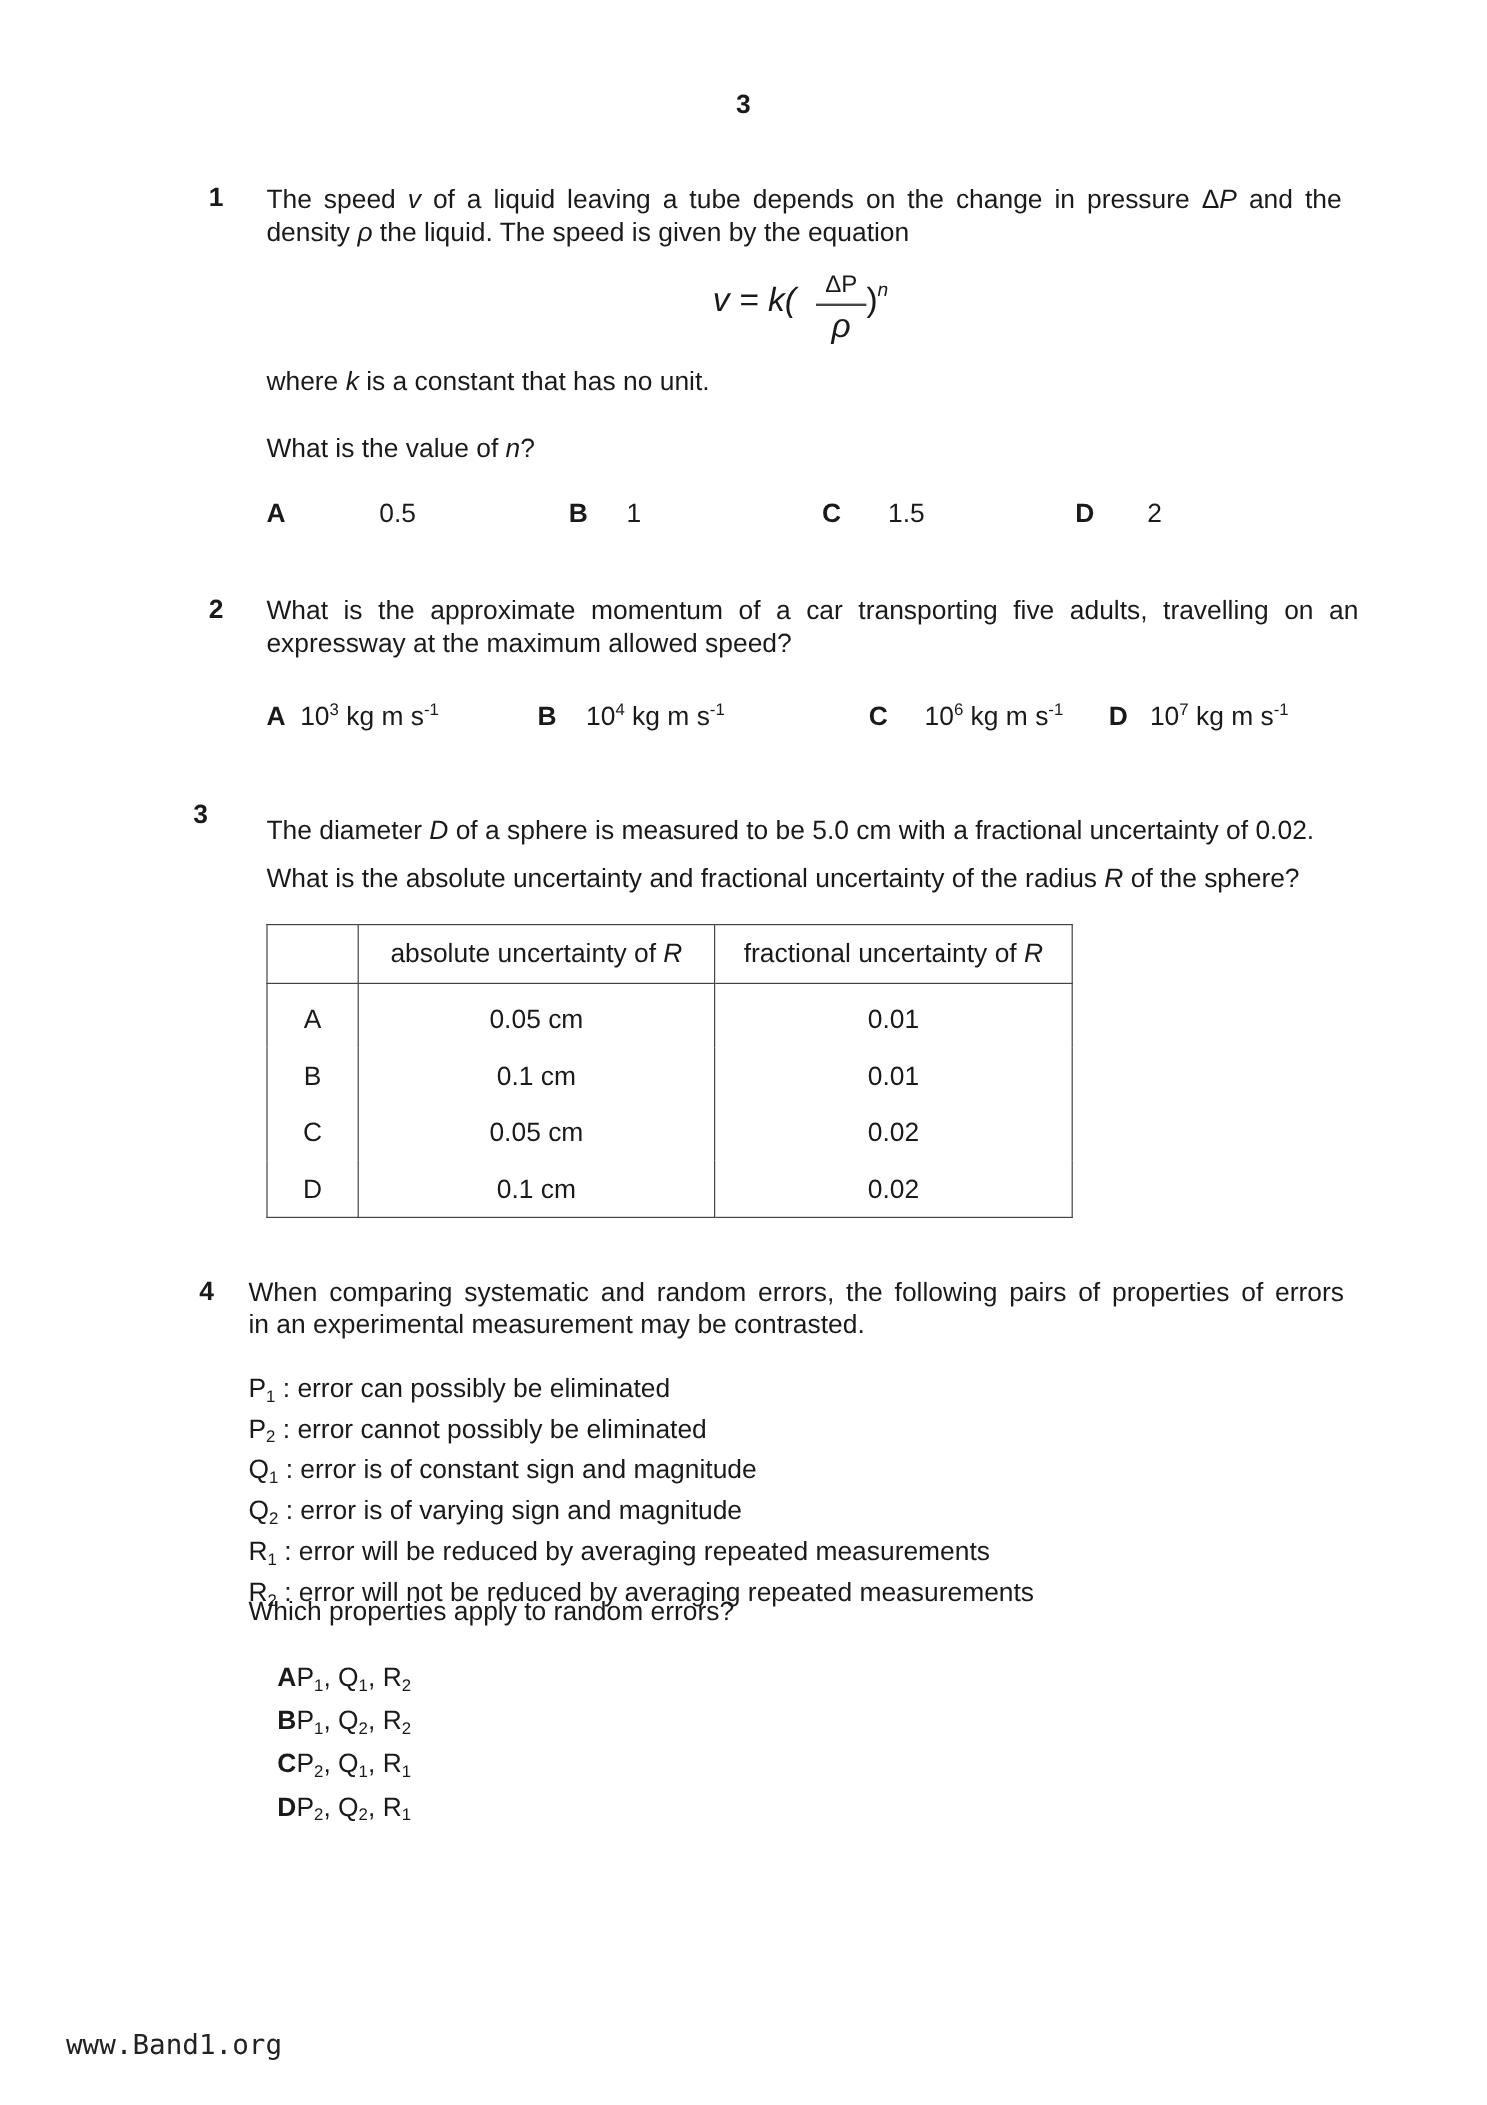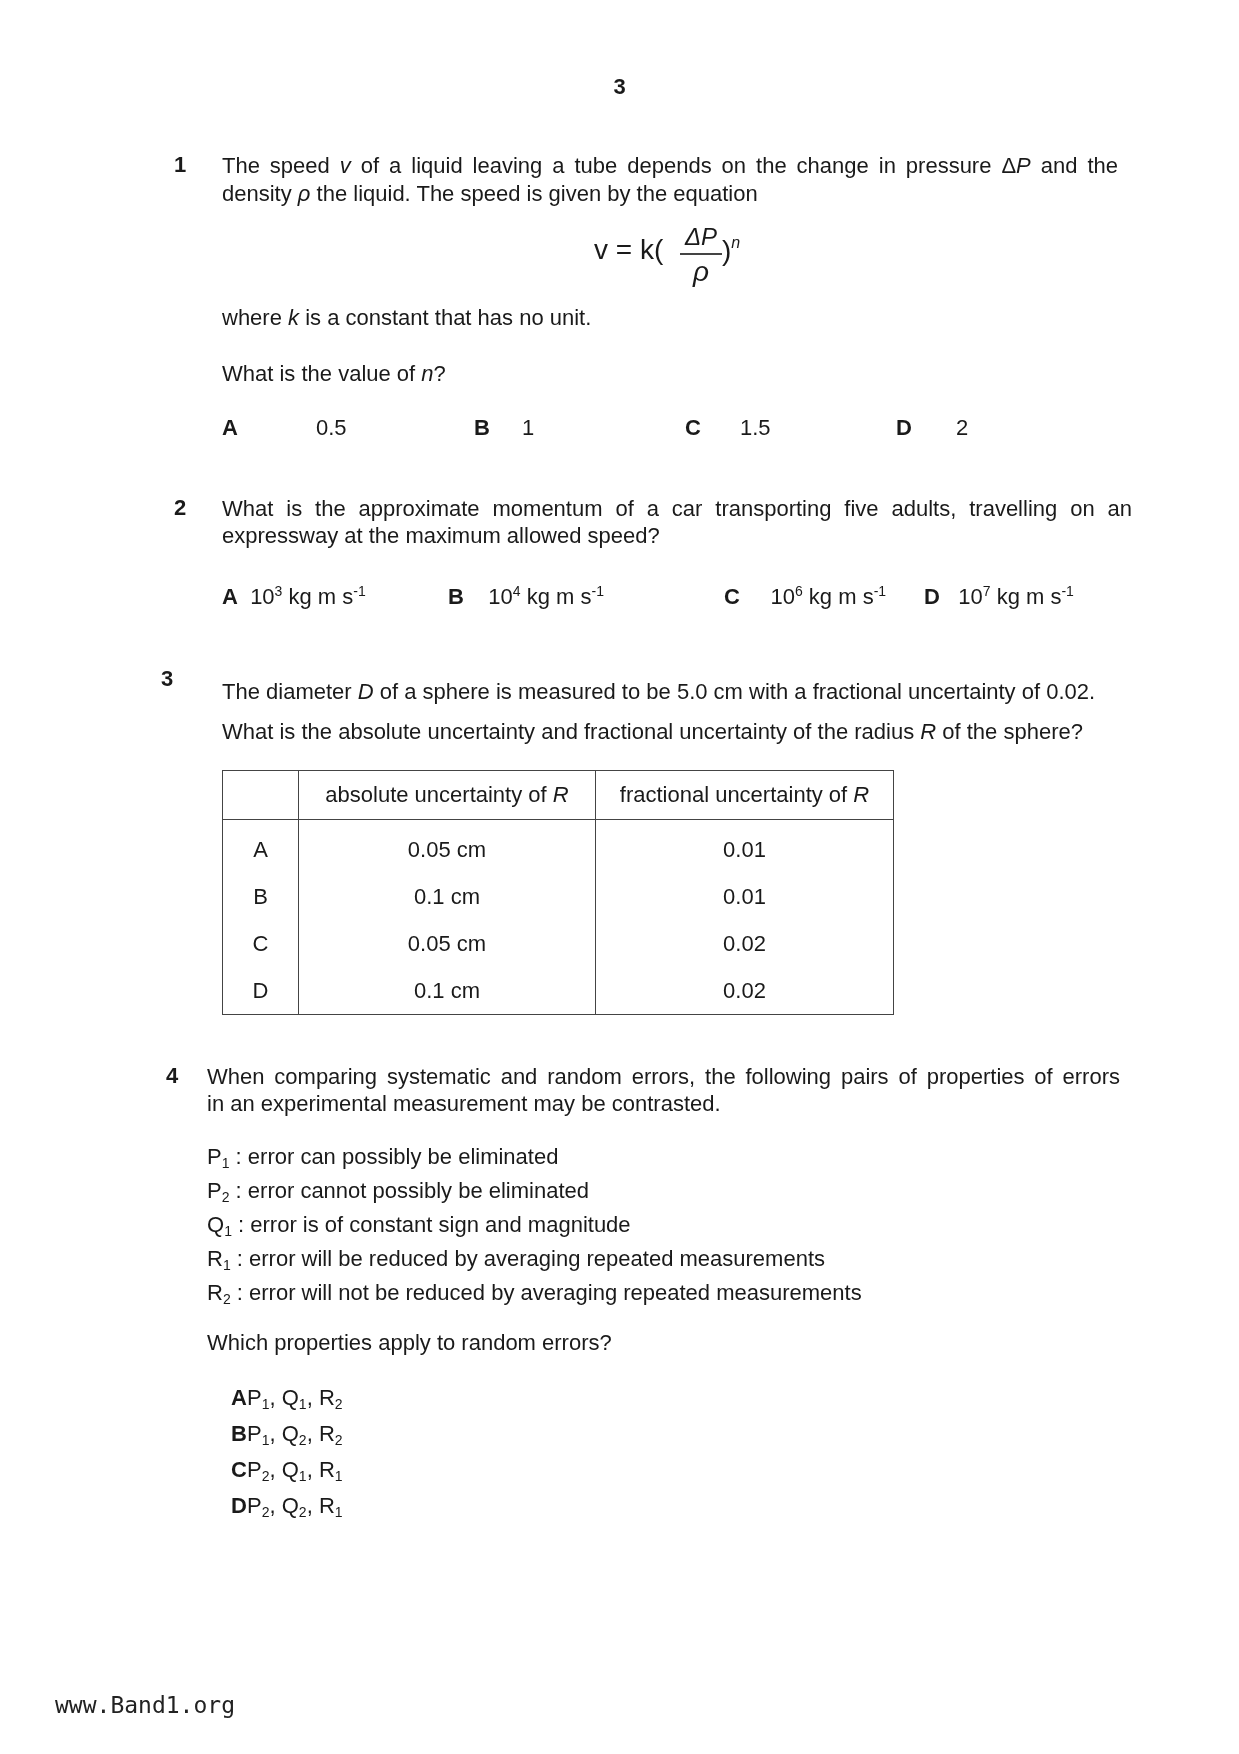--- a/index.html
+++ b/index.html
@@ -13,23 +13,23 @@
     .qnum { font-weight: bold; font-size: 22px; }
     .line { white-space: nowrap; font-size: 22px; line-height: 27px; }
     .justify { text-align: justify; text-align-last: justify; white-space: normal; }
     .opt-letter { font-weight: bold; }
     i { font-family: "Liberation Sans", sans-serif; font-style: italic; }
     sub, sup { font-size: 14px; }
     sub { vertical-align: -4px; } sup { vertical-align: 8px; }
 
     
     .eq { left: 594px; top: 222px; height: 76px; font-size: 28px; }
-    .eq .lhs { position: absolute; left: 0; top: 12px; white-space: nowrap; }
+    .eq .lhs { position: absolute; left: 0; top: 12px; white-space: nowrap; font-style: italic; }
     .eq .frac { position: absolute; left: 86px; top: 0; width: 42px; text-align: center; }
-    .eq .num { font-style: italic; font-size: 24px; line-height: 30px; }
+    .eq .num { font-size: 20px; line-height: 30px; }
     .eq .bar { border-top: 2px solid #444; margin: 1px 0 2px 0; }
     .eq .den { font-style: italic; font-size: 28px; line-height: 30px; }
     .eq .rhs { position: absolute; left: 128px; top: 12px; white-space: nowrap; }
     .eq .rhs sup { font-style: italic; font-size: 16px; vertical-align: 12px; }
 
     
     table.uncert {
       position: absolute; left: 222px; top: 770px; border-collapse: collapse;
       font-size: 22px;
     }
@@ -151,20 +151,21 @@
 </table>
 
 <div class="abs qnum" style="left:166px; top:1063px;">4</div>
 <div class="abs line justify" style="left:207px; top:1063px; width:913px;">When comparing systematic and random errors, the following pairs of properties of errors</div>
 <div class="abs line" style="left:207px; top:1090px;">in an experimental measurement may be contrasted.</div>
 
 <div class="abs" style="left:207px; top:1143px; line-height:27.5px;">
   <div class="line"><span>P</span><sub>1</sub><span> : error can possibly be eliminated</span></div>
   <div class="line"><span>P</span><sub>2</sub><span> : error cannot possibly be eliminated</span></div>
   <div class="line"><span>Q</span><sub>1</sub><span> : error is of constant sign and magnitude</span></div>
+  <div class="line"><span>Q</span><sub>2</sub><span> : error is of varying sign and magnitude</span></div>
   <div class="line"><span>R</span><sub>1</sub><span> : error will be reduced by averaging repeated measurements</span></div>
   <div class="line"><span>R</span><sub>2</sub><span> : error will not be reduced by averaging repeated measurements</span></div>
 </div>
 
 <div class="abs line" style="left:207px; top:1329px;">Which properties apply to random errors?</div>
 
 <div class="abs" style="left:207px; top:1383px; line-height:30px;text-align:right;">
   <div class="line" style="line-height:30px;">
     <span class="opt-letter" style="display:inline-block; width:40px;">A</span><span>P</span><sub>1</sub>, <span>Q</span><sub>1</sub>, <span>R</span><sub>2</sub>
   </div>

